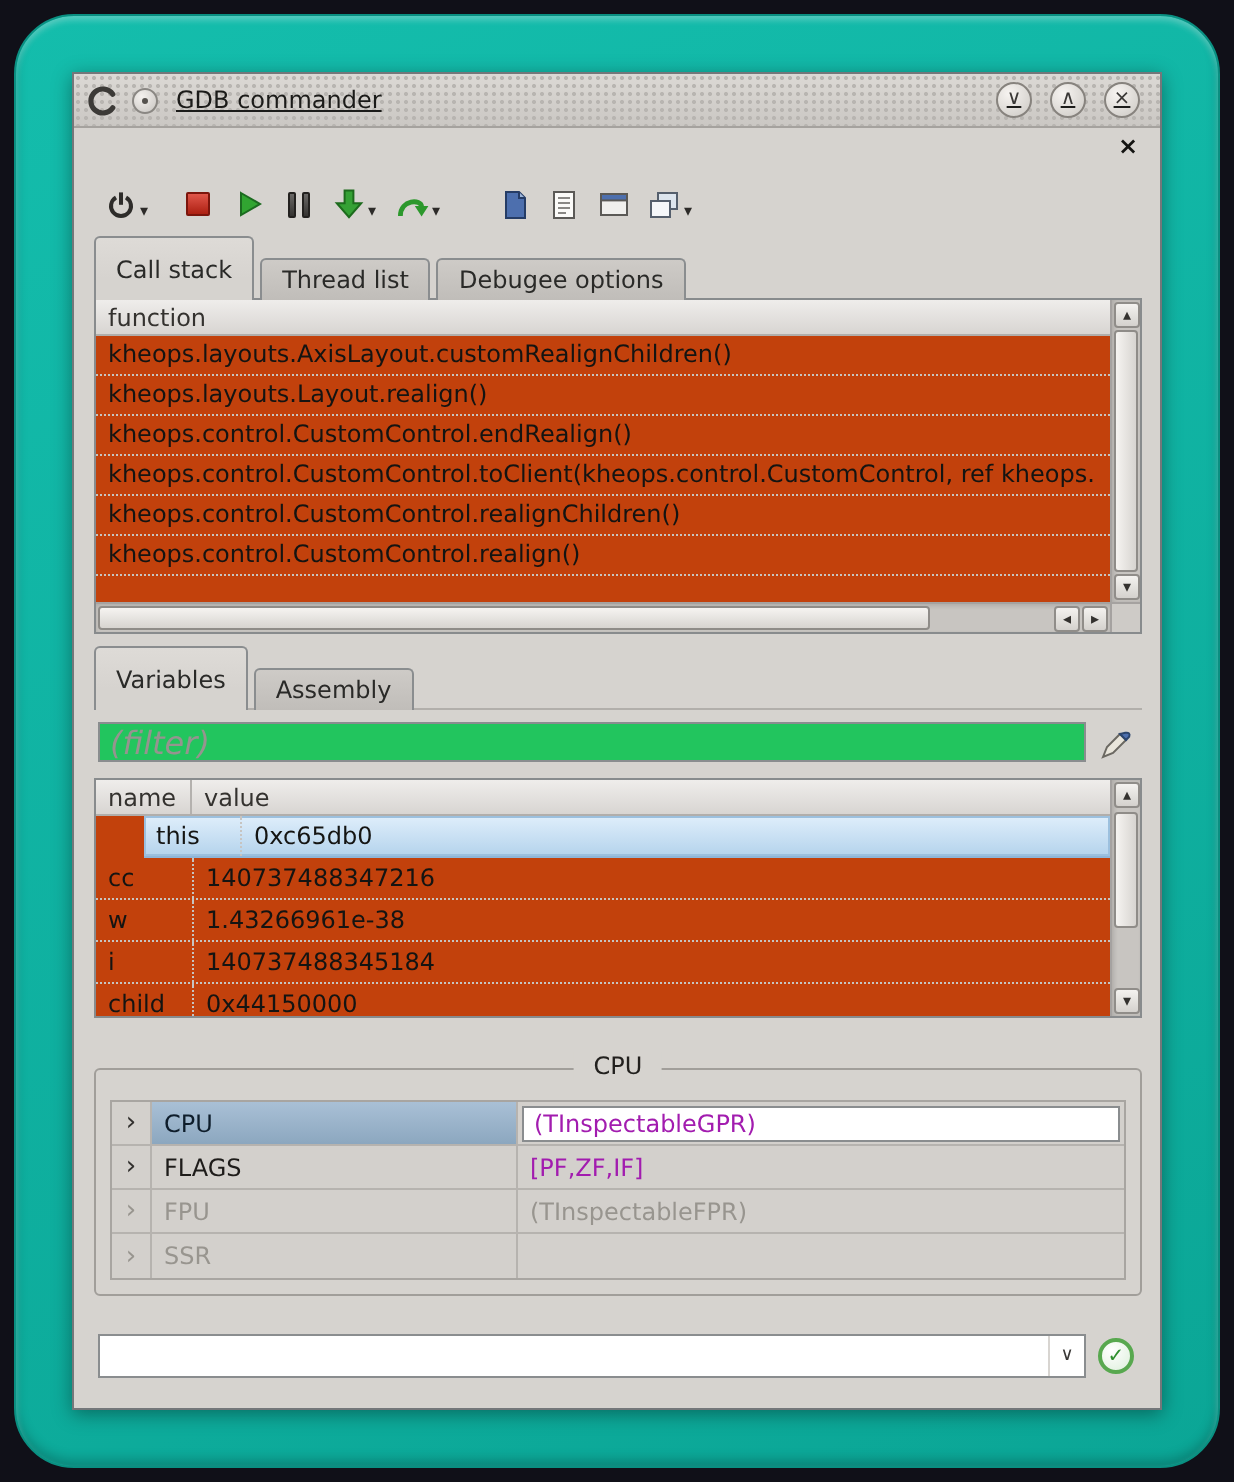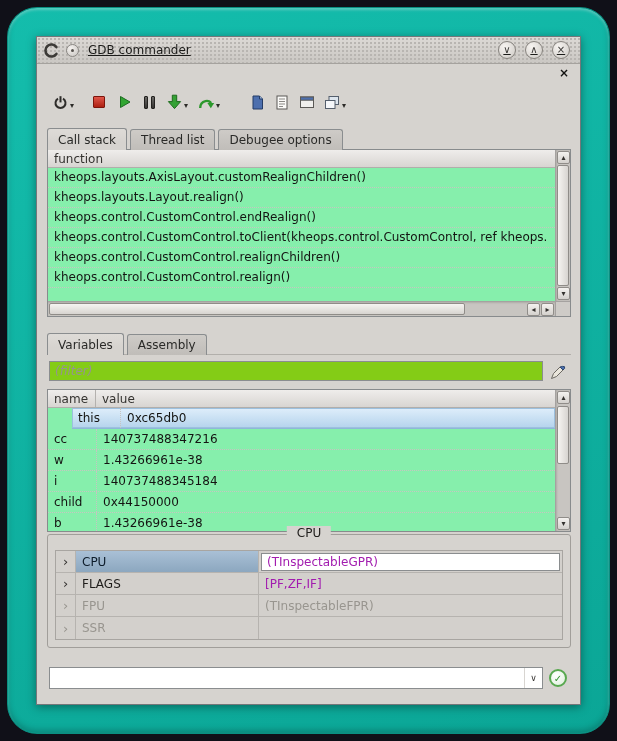--- a/index.html
+++ b/index.html
@@ -74,26 +74,26 @@
   
   .tabbar { position:absolute; display:flex; align-items:flex-end; z-index:3; }
   .tabbar1 { left:10px; top:89px; height:24px; }
   .tabbar2 { left:10px; top:294px; height:24px; }
   .tab {
     height:21px; padding:0 10px; margin-right:3px;
     display:flex; align-items:center; color:#2a2a28;
     background:linear-gradient(#cecbc7,#c0bdb9);
     border:1px solid #8a8d8f; border-bottom:none; border-radius:3px 3px 0 0;
   }
-  .tab.active { height:22px; background:linear-gradient(#dedbd7,#d6d3cf 65%); }
+  .tab.active { height:32px; background:linear-gradient(#dedbd7,#d6d3cf 65%); }
   .pane-line { position:absolute; left:10px; top:317px; width:524px; border-top:1px solid #b2afab; z-index:1; }
   
-  .panel { position:absolute; background:#86efac; border:1px solid #888b8d; overflow:hidden; }
+  .panel { position:absolute; background:#c2410c; border:1px solid #888b8d; overflow:hidden; }
   #callstack { left:10px; top:112px; width:524px; height:168px; z-index:2; }
-  #vartable  { left:10px; top:352px; width:524px; height:143px; }
+  #vartable  { left:10px; top:352px; width:524px; height:120px; }
   .col-header {
     height:18px; display:flex; align-items:center; padding:0 6px; color:#34322f;
     background:linear-gradient(#efedeb,#d8d5d2); border-bottom:1px solid #b1aeab;
     margin-right:15px;
   }
   .vt-head { height:18px; display:flex; margin-right:15px;
     background:linear-gradient(#efedeb,#d8d5d2); border-bottom:1px solid #b1aeab; color:#34322f; }
   .vt-hname { width:48px; display:flex; align-items:center; padding-left:6px; border-right:1px solid #b4b1ae; }
   .vt-hvalue { flex:1; display:flex; align-items:center; padding-left:6px; }
   .cs-row {
@@ -125,22 +125,22 @@
     background:linear-gradient(#f4f2ef,#d4d1cd); border:1px solid #908d89;
     font-size:8px; line-height:11px; text-align:center; color:#34322f;
   }
   .sb-thumb { position:absolute; border:1px solid #8f8c88; border-radius:2px;
     background:linear-gradient(90deg,#f6f4f1,#d7d4d0); }
   .hs-thumb { top:1px; bottom:1px; left:1px; width:82%;
     background:linear-gradient(#f6f4f1,#d7d4d0); }
   
   .filter-input {
     position:absolute; left:12px; top:324px; width:494px; height:20px;
-    border:1px solid #8a8d8f; background:#84cc16; padding:0 5px;
-    font-family:inherit; font-size:12px; color:#222; outline:none;
+    border:1px solid #8a8d8f; background:#22c55e; padding:0 5px;
+    font-family:inherit; font-size:16px; color:#222; outline:none;
   }
   .filter-input::placeholder { color:#96948f; font-style:italic; opacity:1; }
   .filter-btn { position:absolute; left:511px; top:325px; width:19px; height:19px;
     display:flex; align-items:center; justify-content:center; }
   
   .groupbox {
     position:absolute; left:10px; top:497px; width:524px; height:114px;
     border:1px solid #a19e9a; border-radius:3px;
   }
   .group-title {

